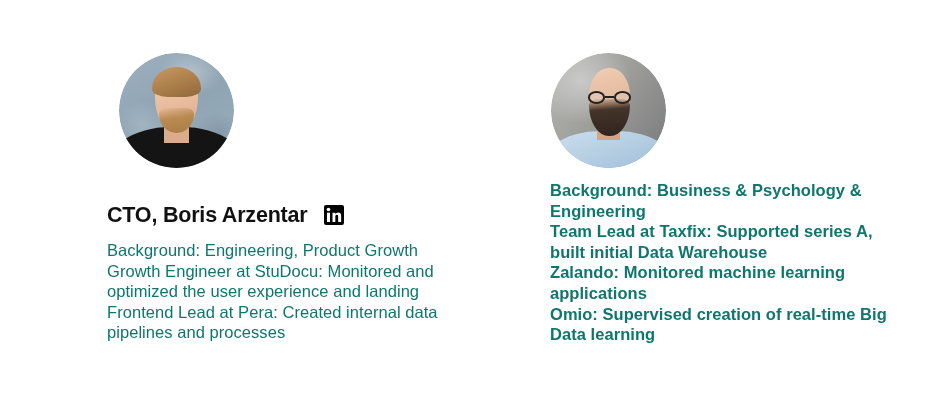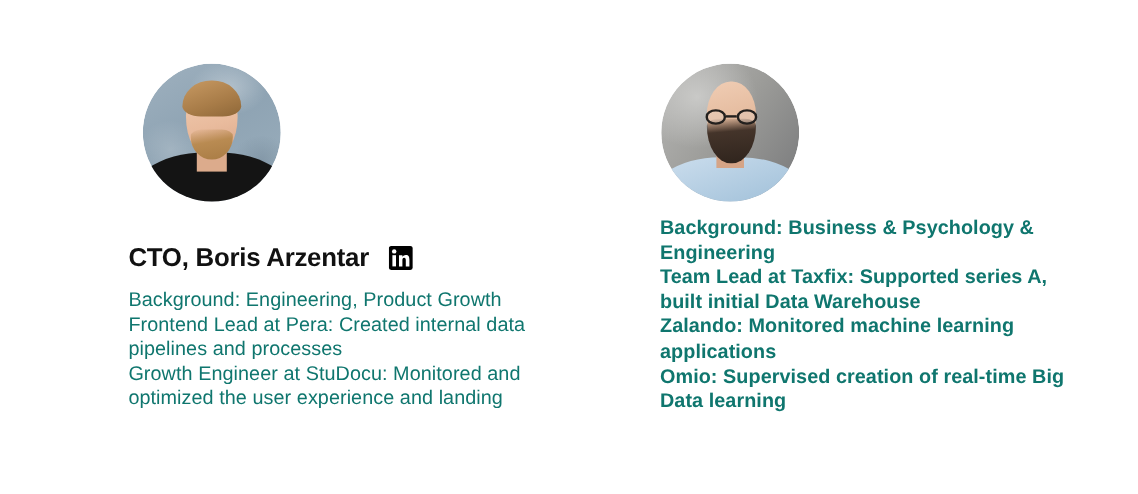--- a/index.html
+++ b/index.html
@@ -239,22 +239,22 @@
           <rect x="0" y="0" width="24" height="24" rx="2.5" ry="2.5" fill="#000000"></rect>
           <rect x="3.6" y="9.2" width="3.6" height="11.2" fill="#ffffff"></rect>
           <circle cx="5.4" cy="5.4" r="2.2" fill="#ffffff"></circle>
           <path d="M10.2 9.2 h3.4 v1.6 a3.9 3.9 0 0 1 3.4-1.9 c3 0 3.6 2 3.6 4.6 v6.9 h-3.6 v-6.1 c0-1.5-.3-2.5-1.7-2.5 -1.3 0-1.7 1-1.7 2.4 v6.2 h-3.4 z" fill="#ffffff"></path>
         </svg>
       </a>
     </div>
 
     <div class="profile-bio">
       <div class="bio-line">Background: Engineering, Product Growth</div>
+      <div class="bio-line">Growth Engineer at StuDocu: Monitored and optimized the user experience and landing</div>
       <div class="bio-line">Frontend Lead at Pera: Created internal data pipelines and processes</div>
-      <div class="bio-line">Growth Engineer at StuDocu: Monitored and optimized the user experience and landing</div>
     </div>
 
   </div>
 
   <div class="profile-card card-right">
 
     <div class="avatar">
       <div class="avatar-photo photo-vasilije">
         <div class="vas-neck"></div>
         <div class="vas-head"></div>

